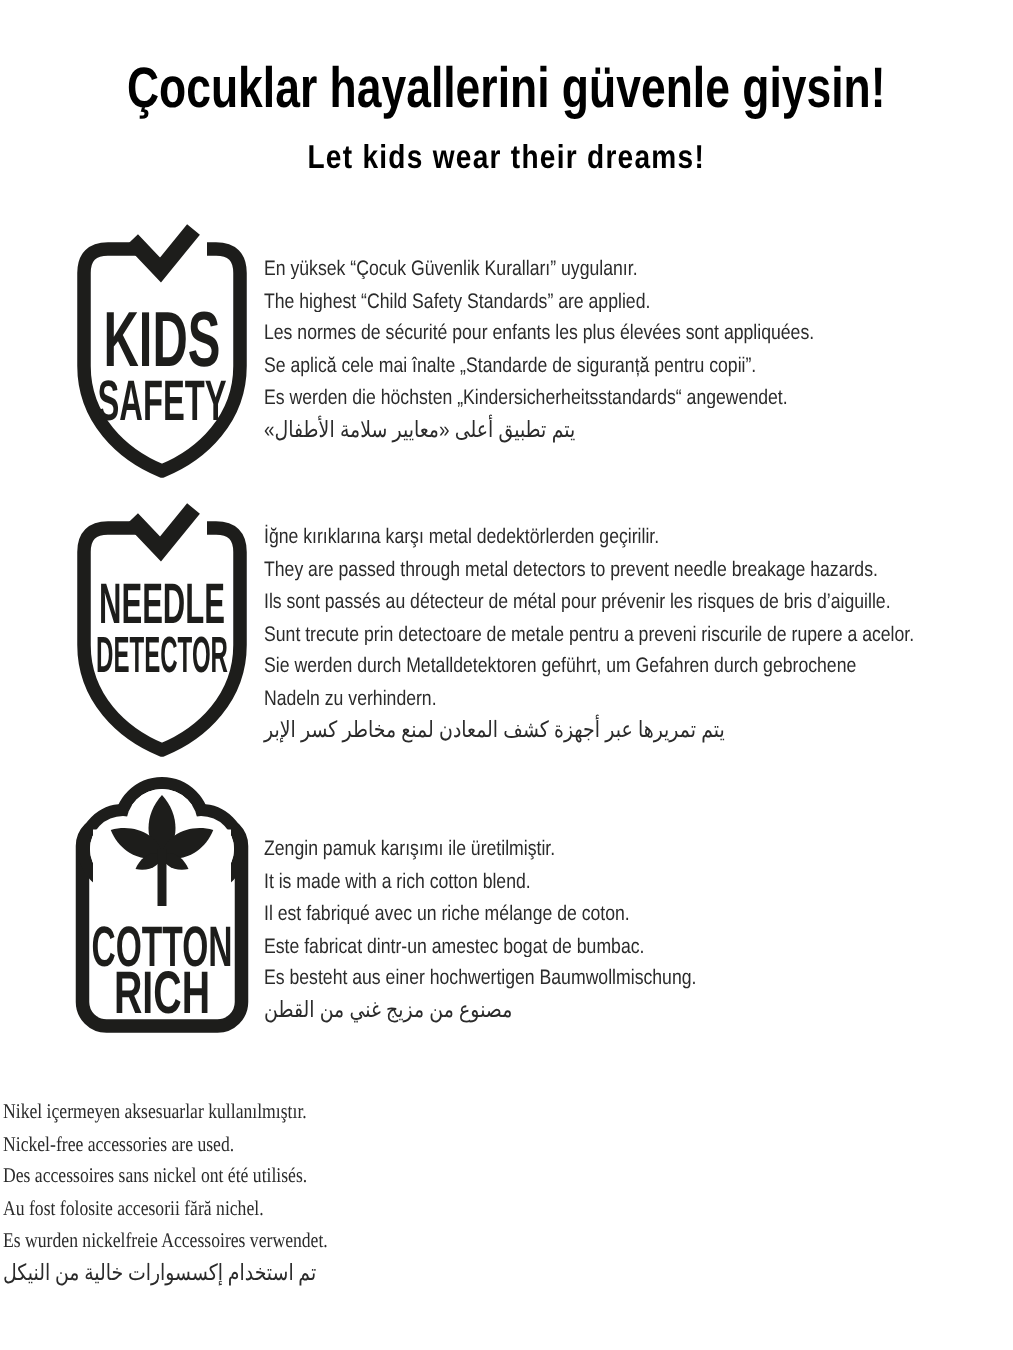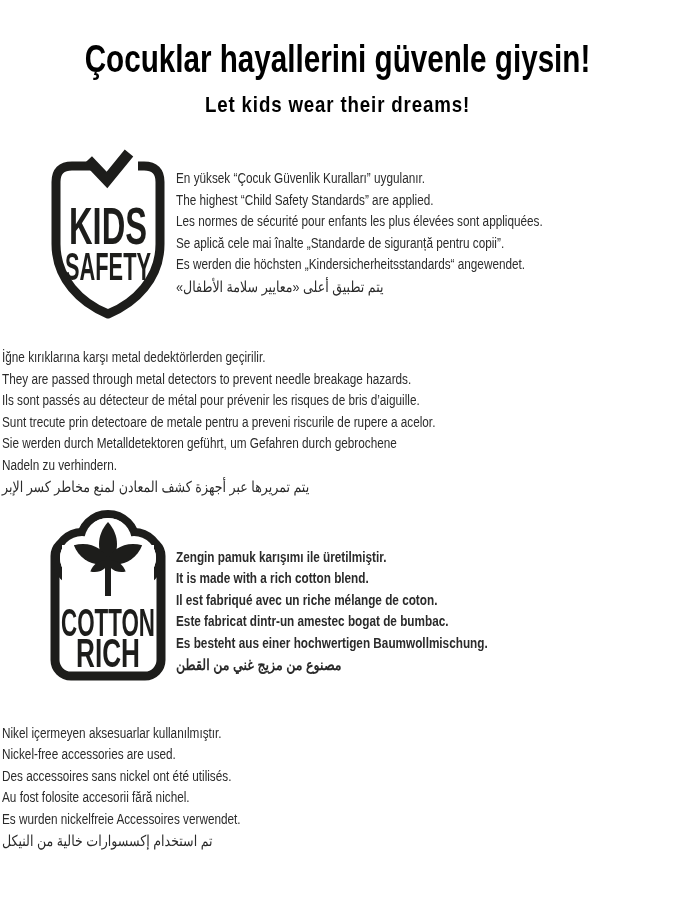--- a/index.html
+++ b/index.html
@@ -26,22 +26,22 @@
   .row.r4{margin-top:8px;}
   .badge{flex:none;margin-left:42px;width:132px;text-align:center;}
   .badge svg{display:block;}
   .badge svg text{
     font-family:"Liberation Sans",sans-serif;font-weight:bold;fill:#1d1d1b;
   }
   .ink{stroke:#1d1d1b;fill:none;}
   .texts{margin-left:2px;}
   .r1 .texts{padding-top:20px;}
   .r2 .texts{padding-top:13px;}
-  .r3 .texts{padding-top:41px;font-weight:bold;}
-  .r4 .texts{padding-top:29px;}
+  .r3 .texts{padding-top:41px;}
+  .r4 .texts{padding-top:29px;font-family:Liberation Serif, serif;}
   .texts p{
     margin:0;font-size:14px;line-height:21.5px;color:#2b2b2b;
     white-space:nowrap;text-align:left;
     transform:scaleX(.84);transform-origin:0 50%;
   }
   .texts p.ar{direction:rtl;font-size:15px;}
 </style>
 </head>
 <body>
 
@@ -63,20 +63,28 @@
       <p>En yüksek “Çocuk Güvenlik Kuralları” uygulanır.</p>
       <p>The highest “Child Safety Standards” are applied.</p>
       <p>Les normes de sécurité pour enfants les plus élevées sont appliquées.</p>
       <p>Se aplică cele mai înalte „Standarde de siguranță pentru copii”.</p>
       <p>Es werden die höchsten „Kindersicherheitsstandards“ angewendet.</p>
       <p class="ar">يتم تطبيق أعلى «معايير سلامة الأطفال»</p>
     </div>
   </div>
 
   <div class="row r2">
+    <div class="badge">
+      <svg width="132" height="172" viewBox="0 0 132 172">
+        <path class="ink" stroke-width="9" stroke-linejoin="round" d="M52 18 H30 Q14 18 14 34 V96 C14 131 39 155 66 166 C93 155 118 131 118 96 V34 Q118 18 102 18 H96"></path>
+        <path class="ink" stroke-width="11" d="M46 12 L65 32 L87 5"></path>
+        <text x="66" y="81" font-size="38" text-anchor="middle" textLength="84" lengthAdjust="spacingAndGlyphs">NEEDLE</text>
+        <text x="66" y="114" font-size="34" text-anchor="middle" textLength="88" lengthAdjust="spacingAndGlyphs">DETECTOR</text>
+      </svg>
+    </div>
     <div class="texts">
       <p>İğne kırıklarına karşı metal dedektörlerden geçirilir.</p>
       <p>They are passed through metal detectors to prevent needle breakage hazards.</p>
       <p>Ils sont passés au détecteur de métal pour prévenir les risques de bris d’aiguille.</p>
       <p>Sunt trecute prin detectoare de metale pentru a preveni riscurile de rupere a acelor.</p>
       <p>Sie werden durch Metalldetektoren geführt, um Gefahren durch gebrochene</p>
       <p>Nadeln zu verhindern.</p>
       <p class="ar">يتم تمريرها عبر أجهزة كشف المعادن لمنع مخاطر كسر الإبر</p>
     </div>
   </div>

